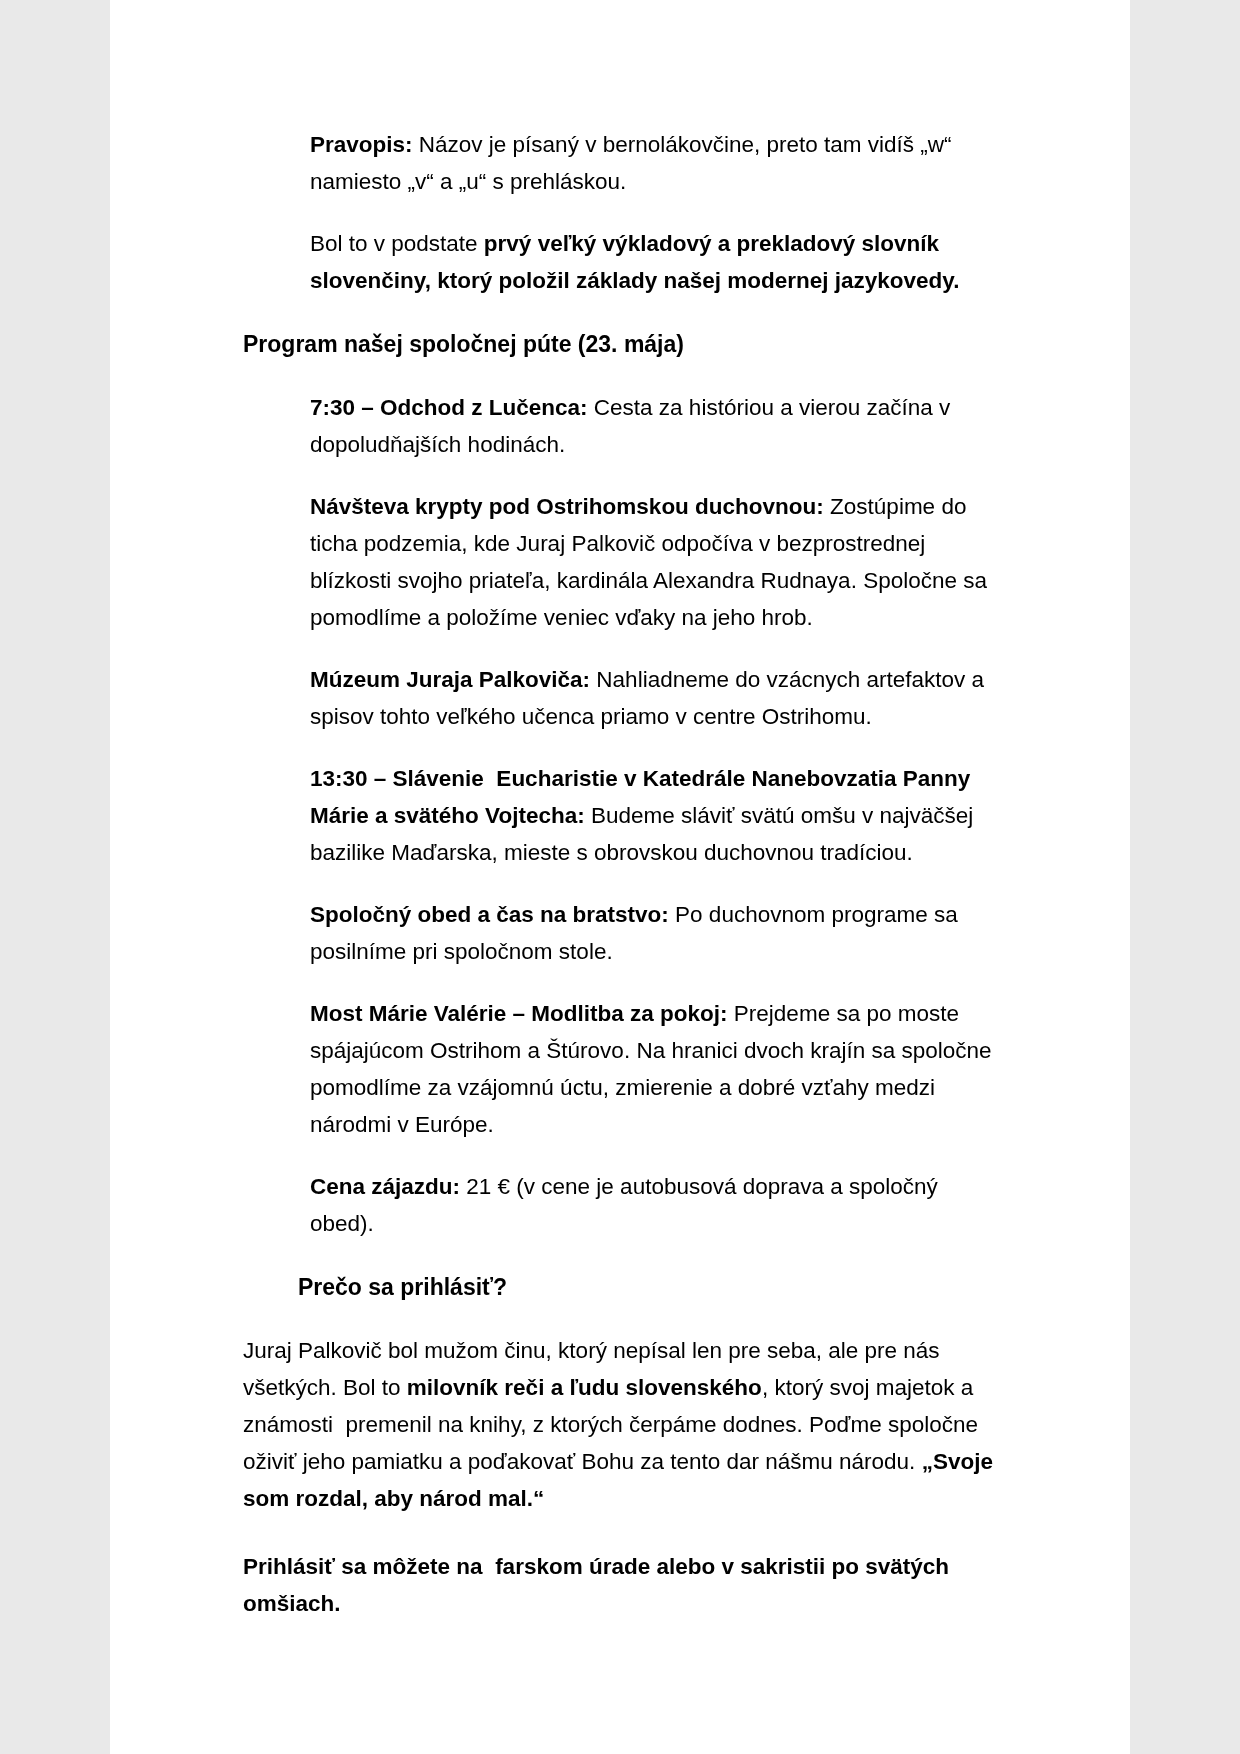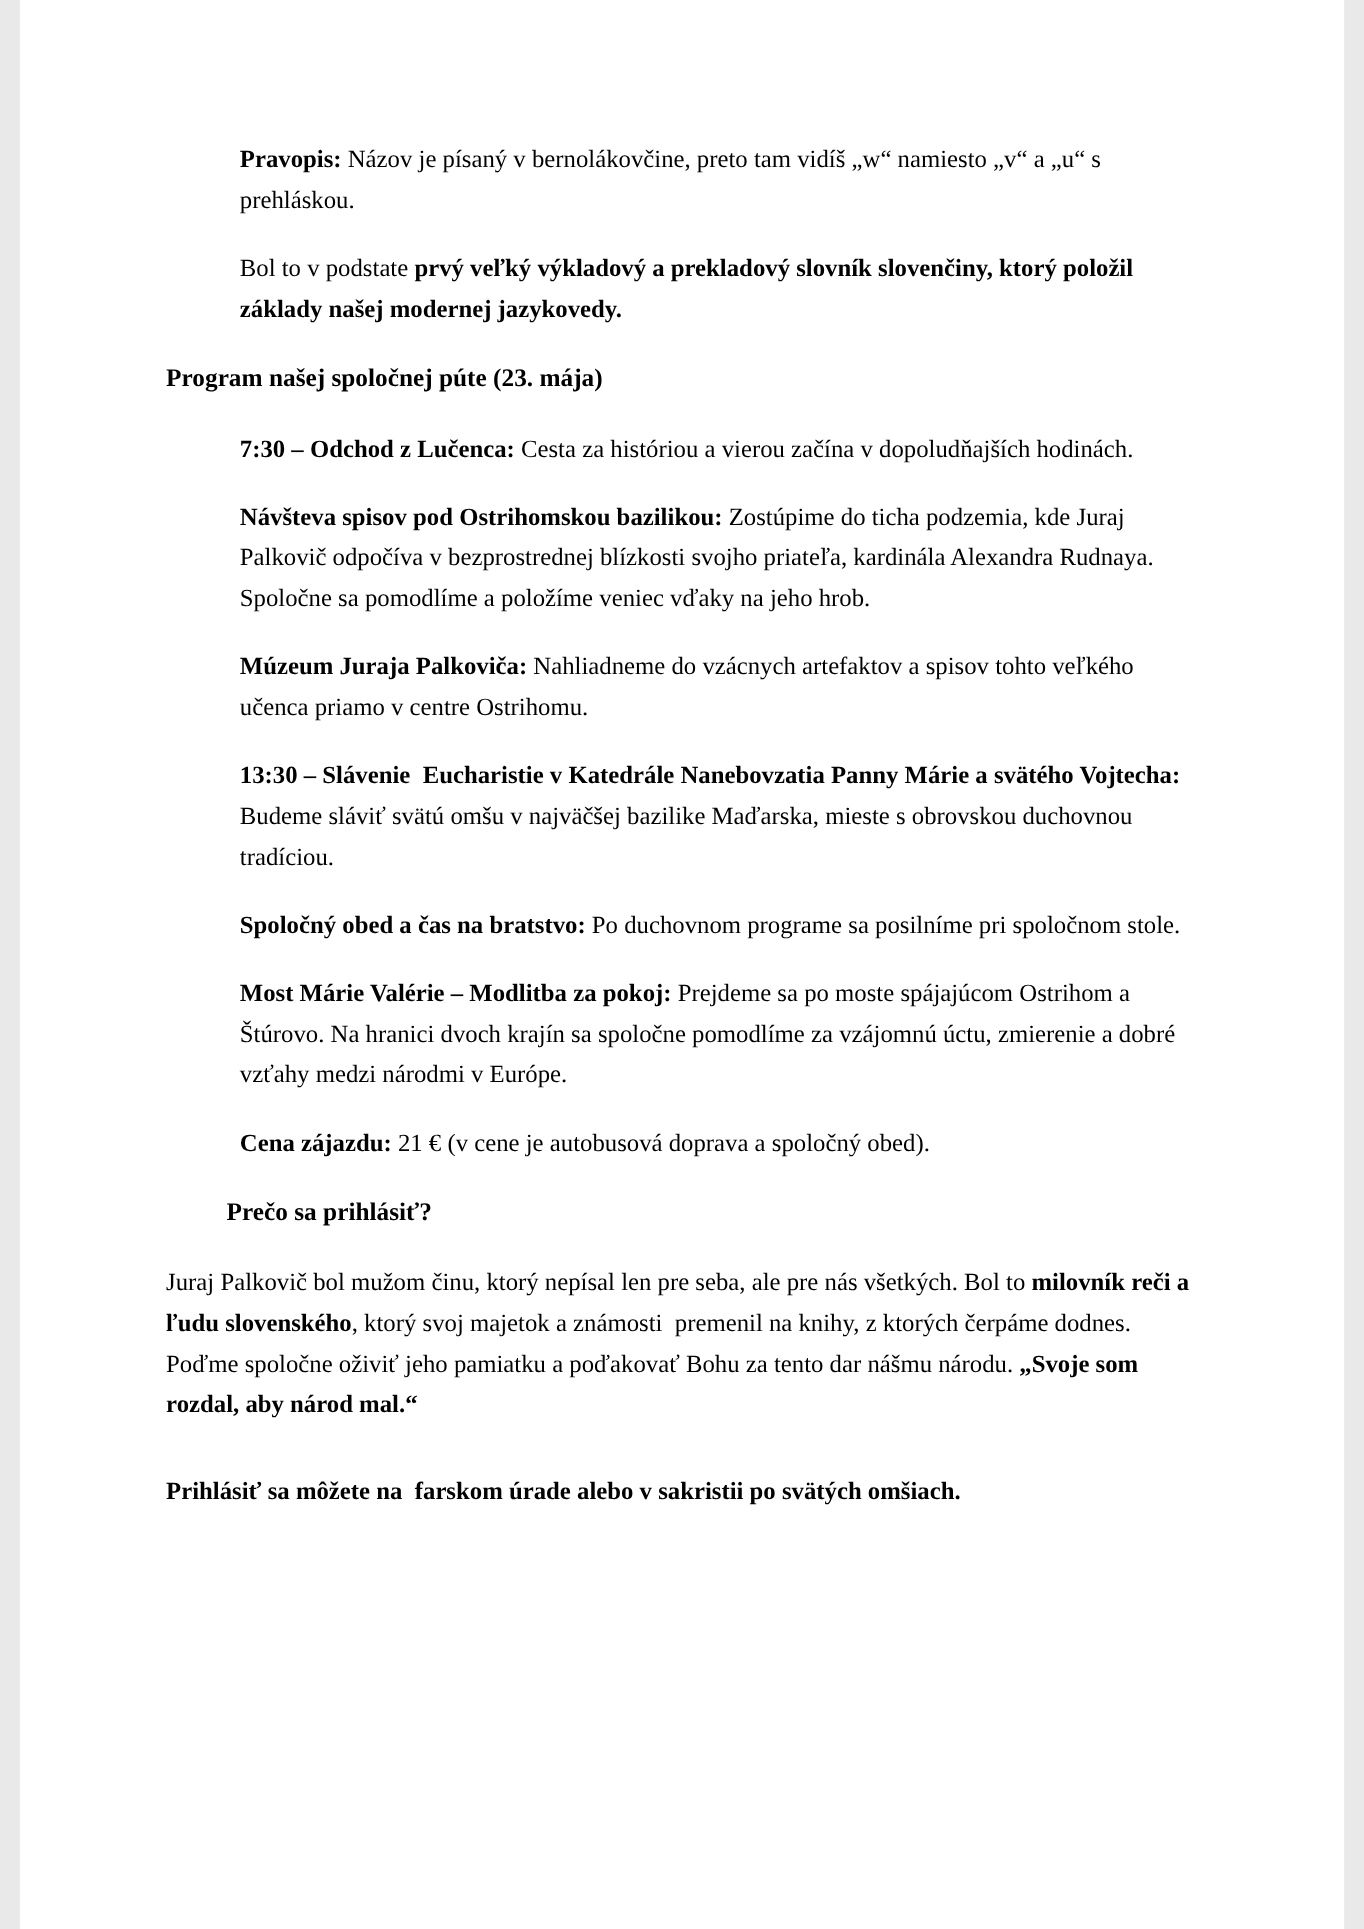--- a/index.html
+++ b/index.html
@@ -2,26 +2,26 @@
 <html lang="sk"><head>
 <meta charset="utf-8">
 <style>
   html, body {
     margin: 0;
     padding: 0;
     background: #e9e9e9;
   }
   .page {
     position: relative;
-    width: 1204px;
+    width: 1020px;
     height: 1754px;
     margin: 0 auto;
     background: #ffffff;
     color: #000000;
-    font-family: Liberation Serif, serif;
+    font-family: Liberation Sans, sans-serif;
     font-size: 22.5px;
     line-height: 37px;
     box-sizing: border-box;
     padding: 126px 135px 0 133px;
     overflow: hidden;
   }
   .para {
     margin: 0 0 25px 0;
     white-space: pre-wrap;
   }
@@ -34,42 +34,42 @@
     font-size: 23px;
     line-height: 40px;
     margin: 6px 0 25px 0;
   }
   .heading-indent {
     padding-left: 8px;
     margin-left: 47px;
   }
   .signup {
     font-weight: bold;
-    margin-top: 42px;
+    margin-top: 31px;
   }
   .signature {
     font-weight: bold;
     text-align: right;
     margin-top: 27px;
   }
 </style>
 </head>
 <body>
 
 <div class="page">
 
   <p class="para indent"><span class="b">Pravopis:</span><span> Názov je písaný v bernolákovčine, preto tam vidíš „w“ namiesto „v“ a „u“ s prehláskou.</span></p>
 
   <p class="para indent"><span>Bol to v podstate </span><span class="b">prvý veľký výkladový a prekladový slovník slovenčiny, ktorý položil základy našej modernej jazykovedy.</span></p>
 
   <h2 class="heading">Program našej spoločnej púte (23. mája)</h2>
 
   <p class="para indent"><span class="b">7:30 – Odchod z Lučenca:</span><span> Cesta za históriou a vierou začína v dopoludňajších hodinách.</span></p>
 
-  <p class="para indent"><span class="b">Návšteva spisov pod Ostrihomskou bazilikou:</span><span> Zostúpime do ticha podzemia, kde Juraj Palkovič odpočíva v bezprostrednej blízkosti svojho priateľa, kardinála Alexandra Rudnaya. Spoločne sa pomodlíme a položíme veniec vďaky na jeho hrob.</span></p>
+  <p class="para indent"><span class="b">Návšteva krypty pod Ostrihomskou duchovnou:</span><span> Zostúpime do ticha podzemia, kde Juraj Palkovič odpočíva v bezprostrednej blízkosti svojho priateľa, kardinála Alexandra Rudnaya. Spoločne sa pomodlíme a položíme veniec vďaky na jeho hrob.</span></p>
 
   <p class="para indent"><span class="b">Múzeum Juraja Palkoviča:</span><span> Nahliadneme do vzácnych artefaktov a spisov tohto veľkého učenca priamo v centre Ostrihomu.</span></p>
 
   <p class="para indent"><span class="b">13:30 – Slávenie  Eucharistie v Katedrále Nanebovzatia Panny Márie a svätého Vojtecha:</span><span> Budeme sláviť svätú omšu v najväčšej bazilike Maďarska, mieste s obrovskou duchovnou tradíciou.</span></p>
 
   <p class="para indent"><span class="b">Spoločný obed a čas na bratstvo:</span><span> Po duchovnom programe sa posilníme pri spoločnom stole.</span></p>
 
   <p class="para indent"><span class="b">Most Márie Valérie – Modlitba za pokoj:</span><span> Prejdeme sa po moste spájajúcom Ostrihom a Štúrovo. Na hranici dvoch krajín sa spoločne pomodlíme za vzájomnú úctu, zmierenie a dobré vzťahy medzi národmi v Európe.</span></p>
 
 

